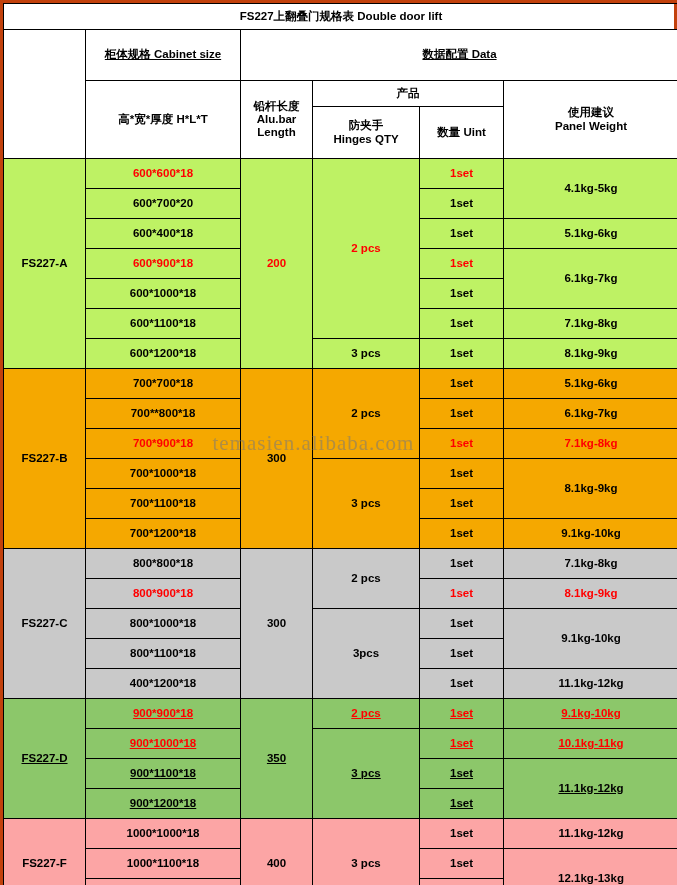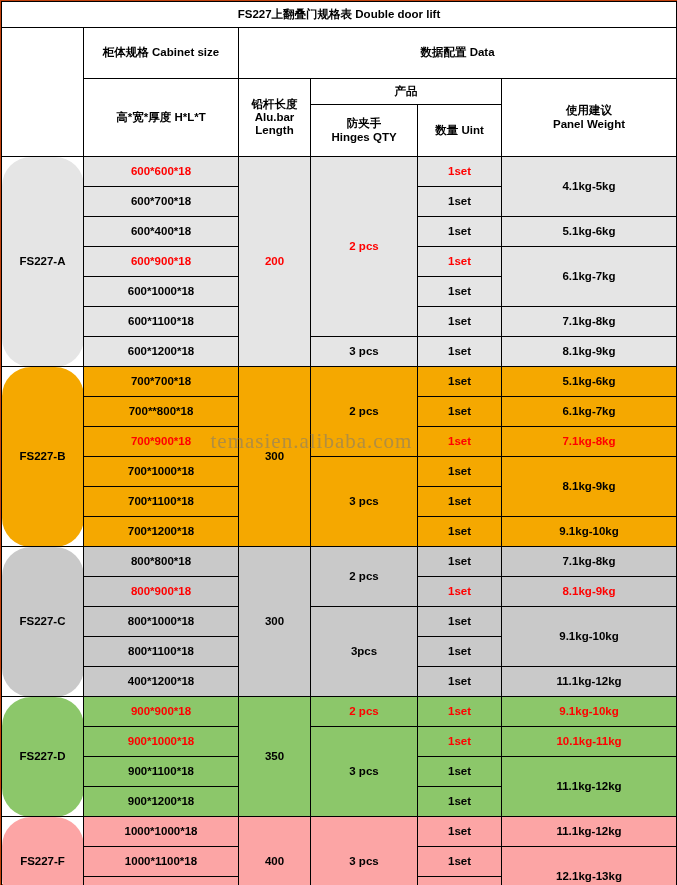--- a/index.html
+++ b/index.html
@@ -12,21 +12,21 @@
     height: 885px;
     font-family: "Liberation Sans", sans-serif;
     color: #000000;
     overflow: hidden;
   }
   #sheet {
     width: 677px;
     height: 885px;
     position: relative;
     box-sizing: border-box;
-    border: 1px solid #c2410c;
+    border: 3px solid #c2410c;
   }
   table.spec {
     border-collapse: collapse;
     width: 675px;
     table-layout: fixed;
   }
   table.spec td, table.spec th {
     border: 1px solid #000;
     text-align: center;
     vertical-align: middle;
@@ -42,43 +42,43 @@
     border-left: none;
     border-top: none;
     border-right: none;
   }
   .hdr {
     background: #ffffff;
     font-size: 12px;
   }
   .hdr-small { font-size: 11.5px; }
   .red { color: #ff0000; }
-  .rowA { background: #e5e5e5; }
+  .rowA { background: #bef264; }
   .rowB { background: #f5a800; }
   .rowC { background: #c9c9c9; margin-top: 16px; }
-  .rowD { background: #8cc76a; }
+  .rowD { background: #8cc76a; text-decoration: underline; }
   .rowF { background: #fca5a5; }
 
-  .grp-label { font-size: 12.5px; font-weight: bold; border-radius: 29px; }
+  .grp-label { font-size: 12.5px; font-weight: bold; }
   .sz { height: 29px; font-size: 11.5px; }
   .watermark {
     position: absolute;
     top: 428px;
     left: 0;
     width: 537px;
     text-align: center;
     font-size: 21px;
     color: rgba(120,120,120,0.55);
     font-family: "Liberation Serif", serif;
     letter-spacing: 1px;
     pointer-events: none;
     user-select: none;
     padding-left: 42px;
   }
-  .hdr-row-h1 { height: 26px; }
+  .hdr-row-h1 { height: 26px; text-decoration: underline; }
   .hdr-row-h2 { height: 26px; }
   .hdr-row-h3 { height: 52px; }
 </style>
 </head>
 <body>
 
 <div id="sheet">
   <table class="spec">
     <colgroup>
       <col style="width:82px">
@@ -109,21 +109,21 @@
         </tr>
         <tr>
           <td rowspan="7" class="rowA grp-label">FS227-A</td>
           <td class="rowA sz red">600*600*18</td>
           <td rowspan="7" class="rowA red">200</td>
           <td rowspan="6" class="rowA red">2 pcs</td>
           <td class="rowA red">1set</td>
           <td rowspan="2" class="rowA">4.1kg-5kg</td>
         </tr>
         <tr>
-          <td class="rowA sz">600*700*18</td>
+          <td class="rowA sz">600*700*20</td>
           <td class="rowA">1set</td>
         </tr>
         <tr>
           <td class="rowA sz">600*400*18</td>
           <td class="rowA">1set</td>
           <td rowspan="1" class="rowA">5.1kg-6kg</td>
         </tr>
         <tr>
           <td class="rowA sz red">600*900*18</td>
           <td class="rowA red">1set</td>

